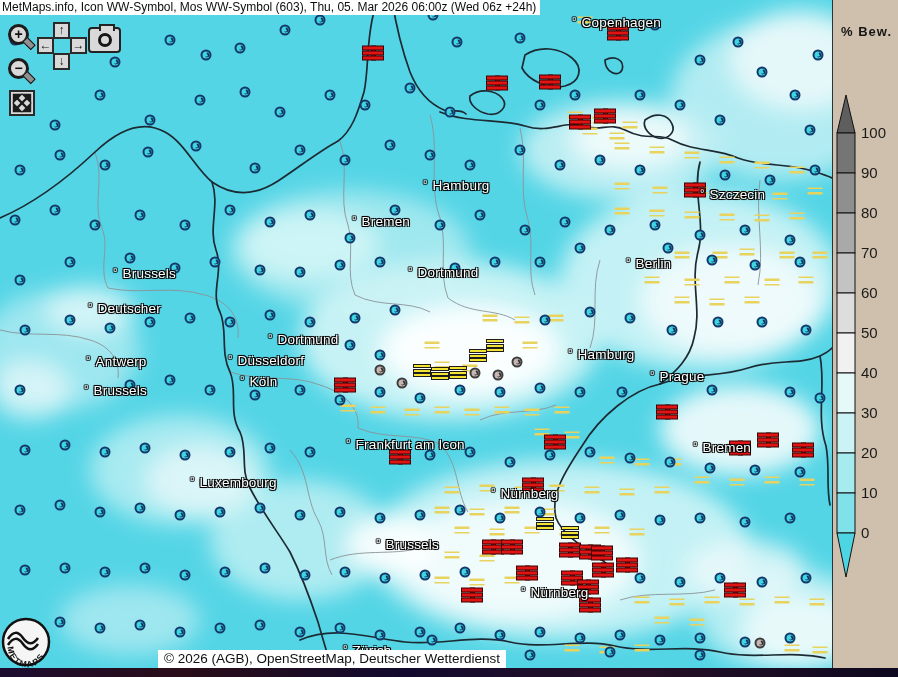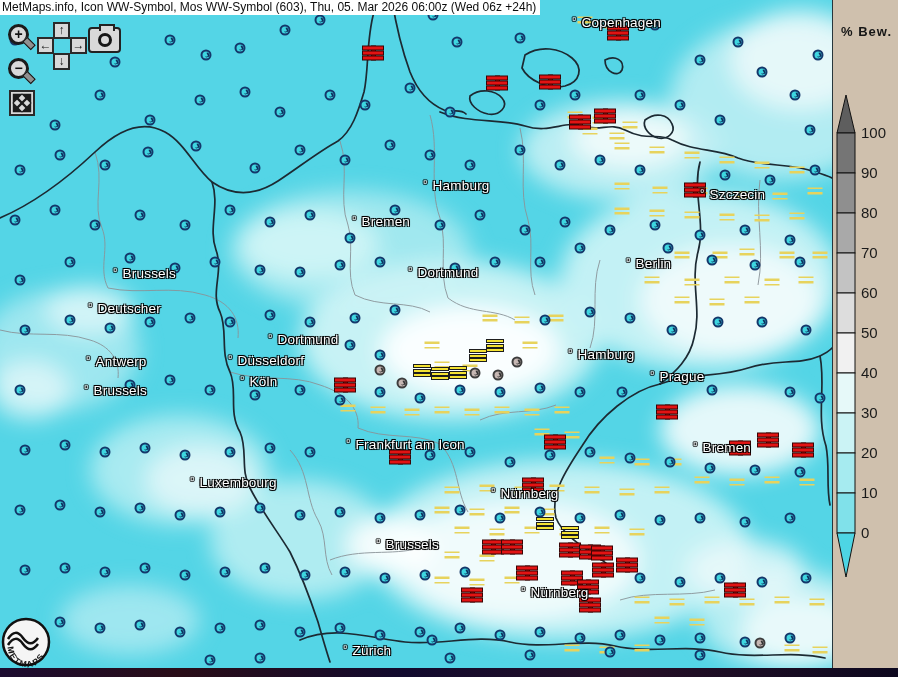--- a/index.html
+++ b/index.html
@@ -727,20 +727,21 @@
           </defs>
         <circle cx="26" cy="25" r="23" fill="#f5f5f5" stroke="#111" stroke-width="2.5"></circle>
         <path d="M8,22 C13,14 18,14 23,21 C28,28 33,28 38,21" fill="none" stroke="#111" stroke-width="2.5"></path>
         <path d="M8,28 C13,20 18,20 23,27 C28,34 33,34 38,27" fill="none" stroke="#111" stroke-width="2.5"></path>
         <text font-size="8.5" font-weight="bold" fill="#111" letter-spacing="1.5">
           <textPath href="#arc">METMAPS</textPath>
         </text>
       </svg>
     </div>
 
+    <div class="copybar">© 2026 (AGB), OpenStreetMap, Deutscher Wetterdienst</div>
   </div>
 
   <div class="panel">
     <div class="lg-title">% Bew.</div>
     <svg id="colorbar" width="66" height="668">
         <polygon points="4,133 22,133 13,95" fill="#5e5e5e" stroke="#111" stroke-width="1"></polygon>
         <rect x="4" y="133" width="18" height="40" fill="#757575" stroke="#111" stroke-width="1"></rect>
         <rect x="4" y="173" width="18" height="40" fill="#8f8f8f" stroke="#111" stroke-width="1"></rect>
         <rect x="4" y="213" width="18" height="40" fill="#a9a9a9" stroke="#111" stroke-width="1"></rect>
         <rect x="4" y="253" width="18" height="40" fill="#c3c3c3" stroke="#111" stroke-width="1"></rect>

